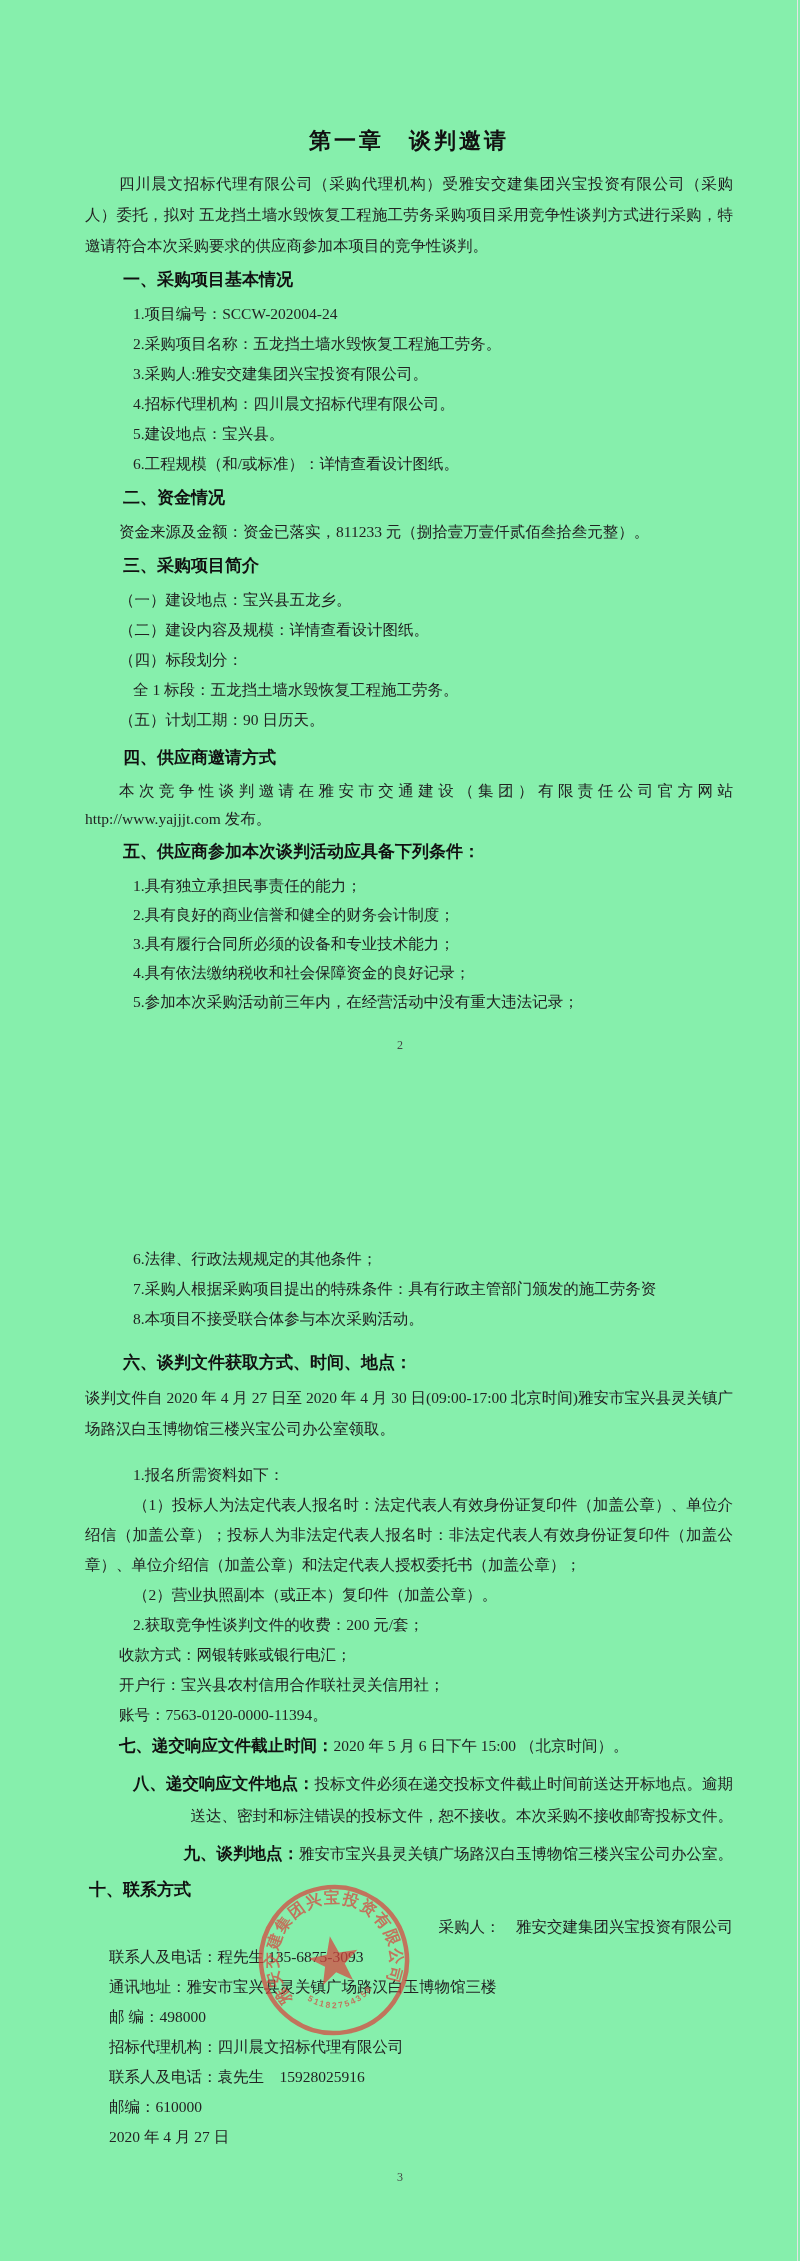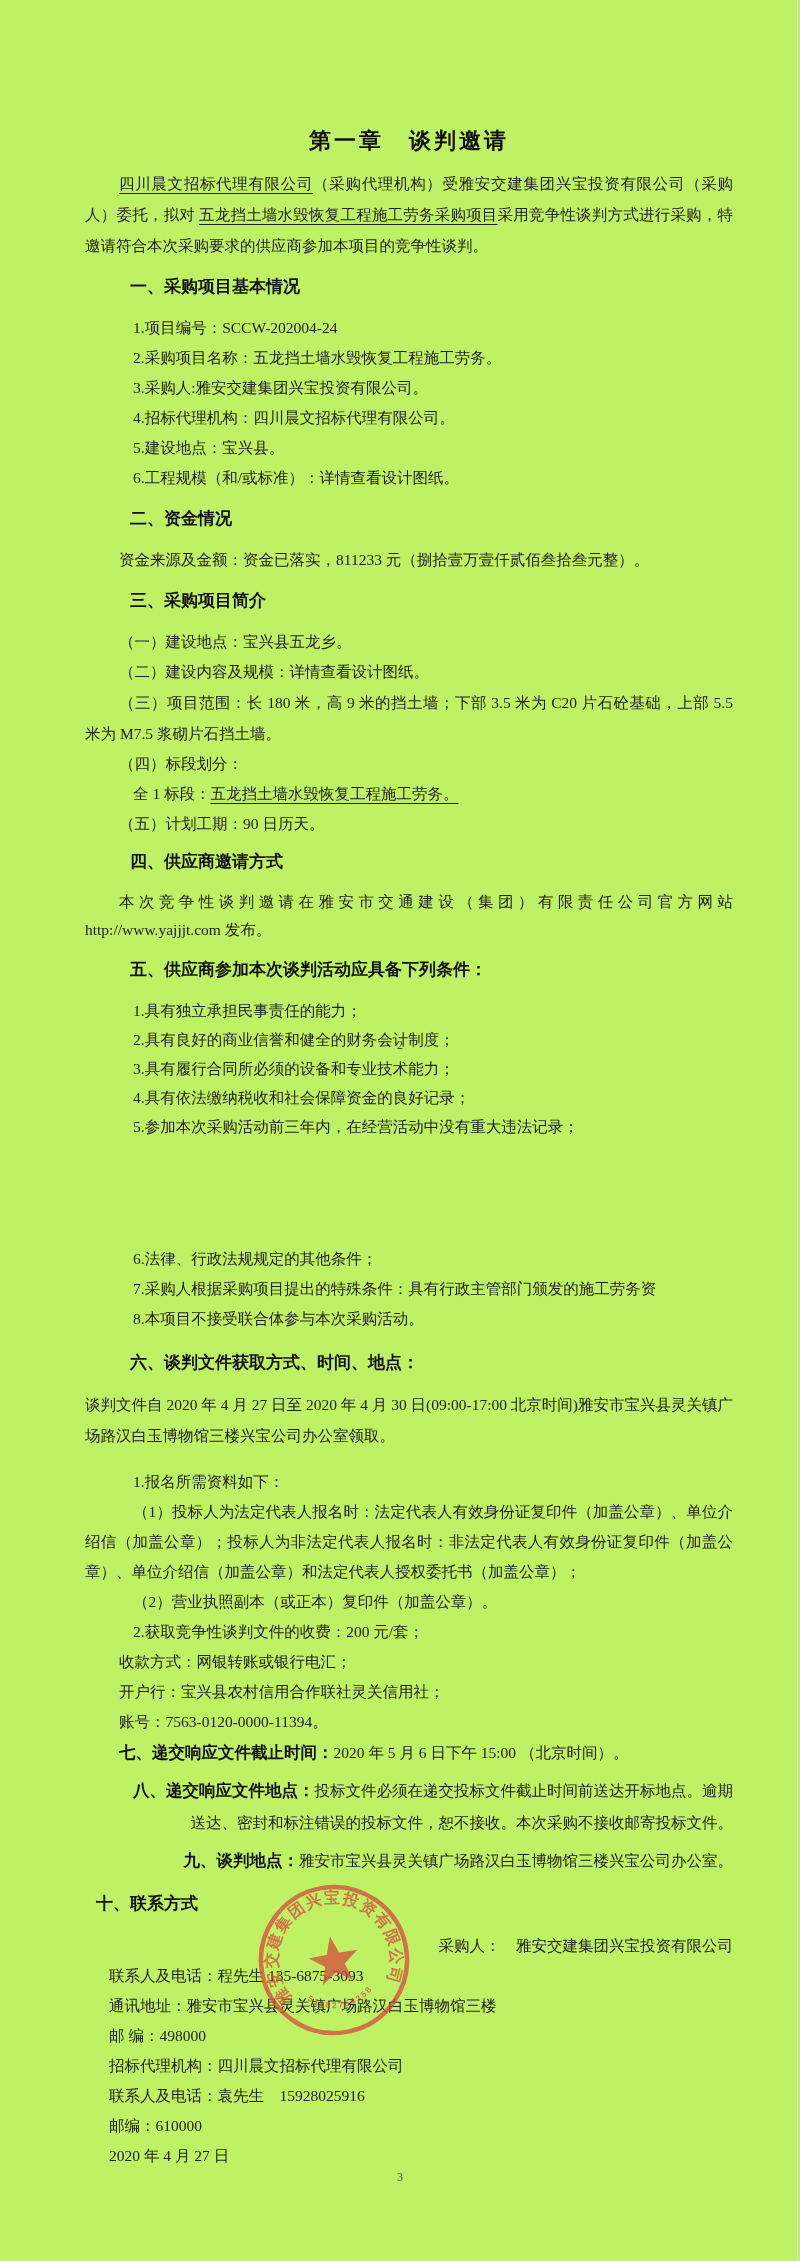--- a/index.html
+++ b/index.html
@@ -1,42 +1,42 @@
 <!DOCTYPE html>
 <html><head>
 <meta charset="utf-8">
 <style>
   html,body{margin:0;padding:0;background:#ffffff;}
   .doc{
-    position:relative;width:800px;height:2261px;background:#bef264;
+    position:relative;width:800px;height:2261px;background:#86efac;
     font-family:"Liberation Serif","DejaVu Serif",serif;color:#222;overflow:hidden;
   }
   .edge{position:absolute;right:2px;top:0;width:1px;height:100%;background:#e4e4e4;}
   .col{position:absolute;left:85px;width:648px;}
   .col1{top:126px;}
   .col2{top:1244px;}
   .title{
     font-family:"Liberation Sans","DejaVu Sans",sans-serif;font-weight:bold;
     font-size:22px;line-height:30px;text-align:center;letter-spacing:3px;
     margin:0 0 12px 0;color:#111;
   }
   p{font-size:15.5px;line-height:30px;margin:0;color:#222;}
   .lh31{line-height:31px;}
   .just{text-align:justify;}
   .h{
     font-family:Liberation Serif, serif;font-weight:bold;
-    font-size:17px;line-height:30px;color:#111;margin:11px;
+    font-size:17px;line-height:30px;color:#111;margin:4px;
   }
   .hin{
     font-family:Liberation Serif, serif;font-weight:bold;
     font-size:16.5px;color:#111;
   }
   .ind1{text-indent:34px;}   
   .ind2{text-indent:48px;}   
-  .u{text-decoration:underline;text-underline-offset:4px;}
+  .u{text-underline-offset:4px;}
   .mt6{margin-top:6px;text-align:right;} .mt8{margin-top:8px;} .mt14{margin-top:14px;} .mt16{margin-top:16px;}
   .pageno{
     position:absolute;left:0;width:800px;text-align:center;
     font-size:12px;color:#444;font-family:"Liberation Serif",serif;
   }
   .pn2{top:1038px;} .pn3{top:2170px;}
   .seal{
     position:absolute;left:254px;top:1880px;width:160px;height:160px;
     color:#d8453e;opacity:.72;transform:rotate(-10deg);pointer-events:none;
   }
@@ -60,21 +60,20 @@
     <p class="ind2">4.招标代理机构：四川晨文招标代理有限公司。</p>
     <p class="ind2">5.建设地点：宝兴县。</p>
     <p class="ind2">6.工程规模（和/或标准）：详情查看设计图纸。</p>
 
     <p class="h ind1">二、资金情况</p>
     <p class="ind1 just">资金来源及金额：资金已落实，811233 元（捌拾壹万壹仟贰佰叁拾叁元整）。</p>
 
     <p class="h ind1">三、采购项目简介</p>
     <p class="ind1">（一）建设地点：宝兴县五龙乡。</p>
     <p class="ind1">（二）建设内容及规模：详情查看设计图纸。</p>
-    <p class="ind1 just lh31">（三）项目范围：长 180 米，高 9 米的挡土墙；下部 3.5 米为 C20 片石砼基础，上部 5.5 米为 M7.5 浆砌片石挡土墙。</p>
     <p class="ind1">（四）标段划分：</p>
     <p class="ind2"><span>全 1 标段：</span><span class="u">五龙挡土墙水毁恢复工程施工劳务。</span></p>
     <p class="ind1">（五）计划工期：90 日历天。</p>
 
     <p class="h ind1 mt8">四、供应商邀请方式</p>
     <p class="just" style="text-indent:34px;line-height:28px">本次竞争性谈判邀请在雅安市交通建设（集团）有限责任公司官方网站 http://www.yajjjt.com 发布。</p>
 
     <p class="h ind1">五、供应商参加本次谈判活动应具备下列条件：</p>
     <p class="ind2" style="line-height:29px">1.具有独立承担民事责任的能力；</p>
     <p class="ind2" style="line-height:29px">2.具有良好的商业信誉和健全的财务会计制度；</p>

